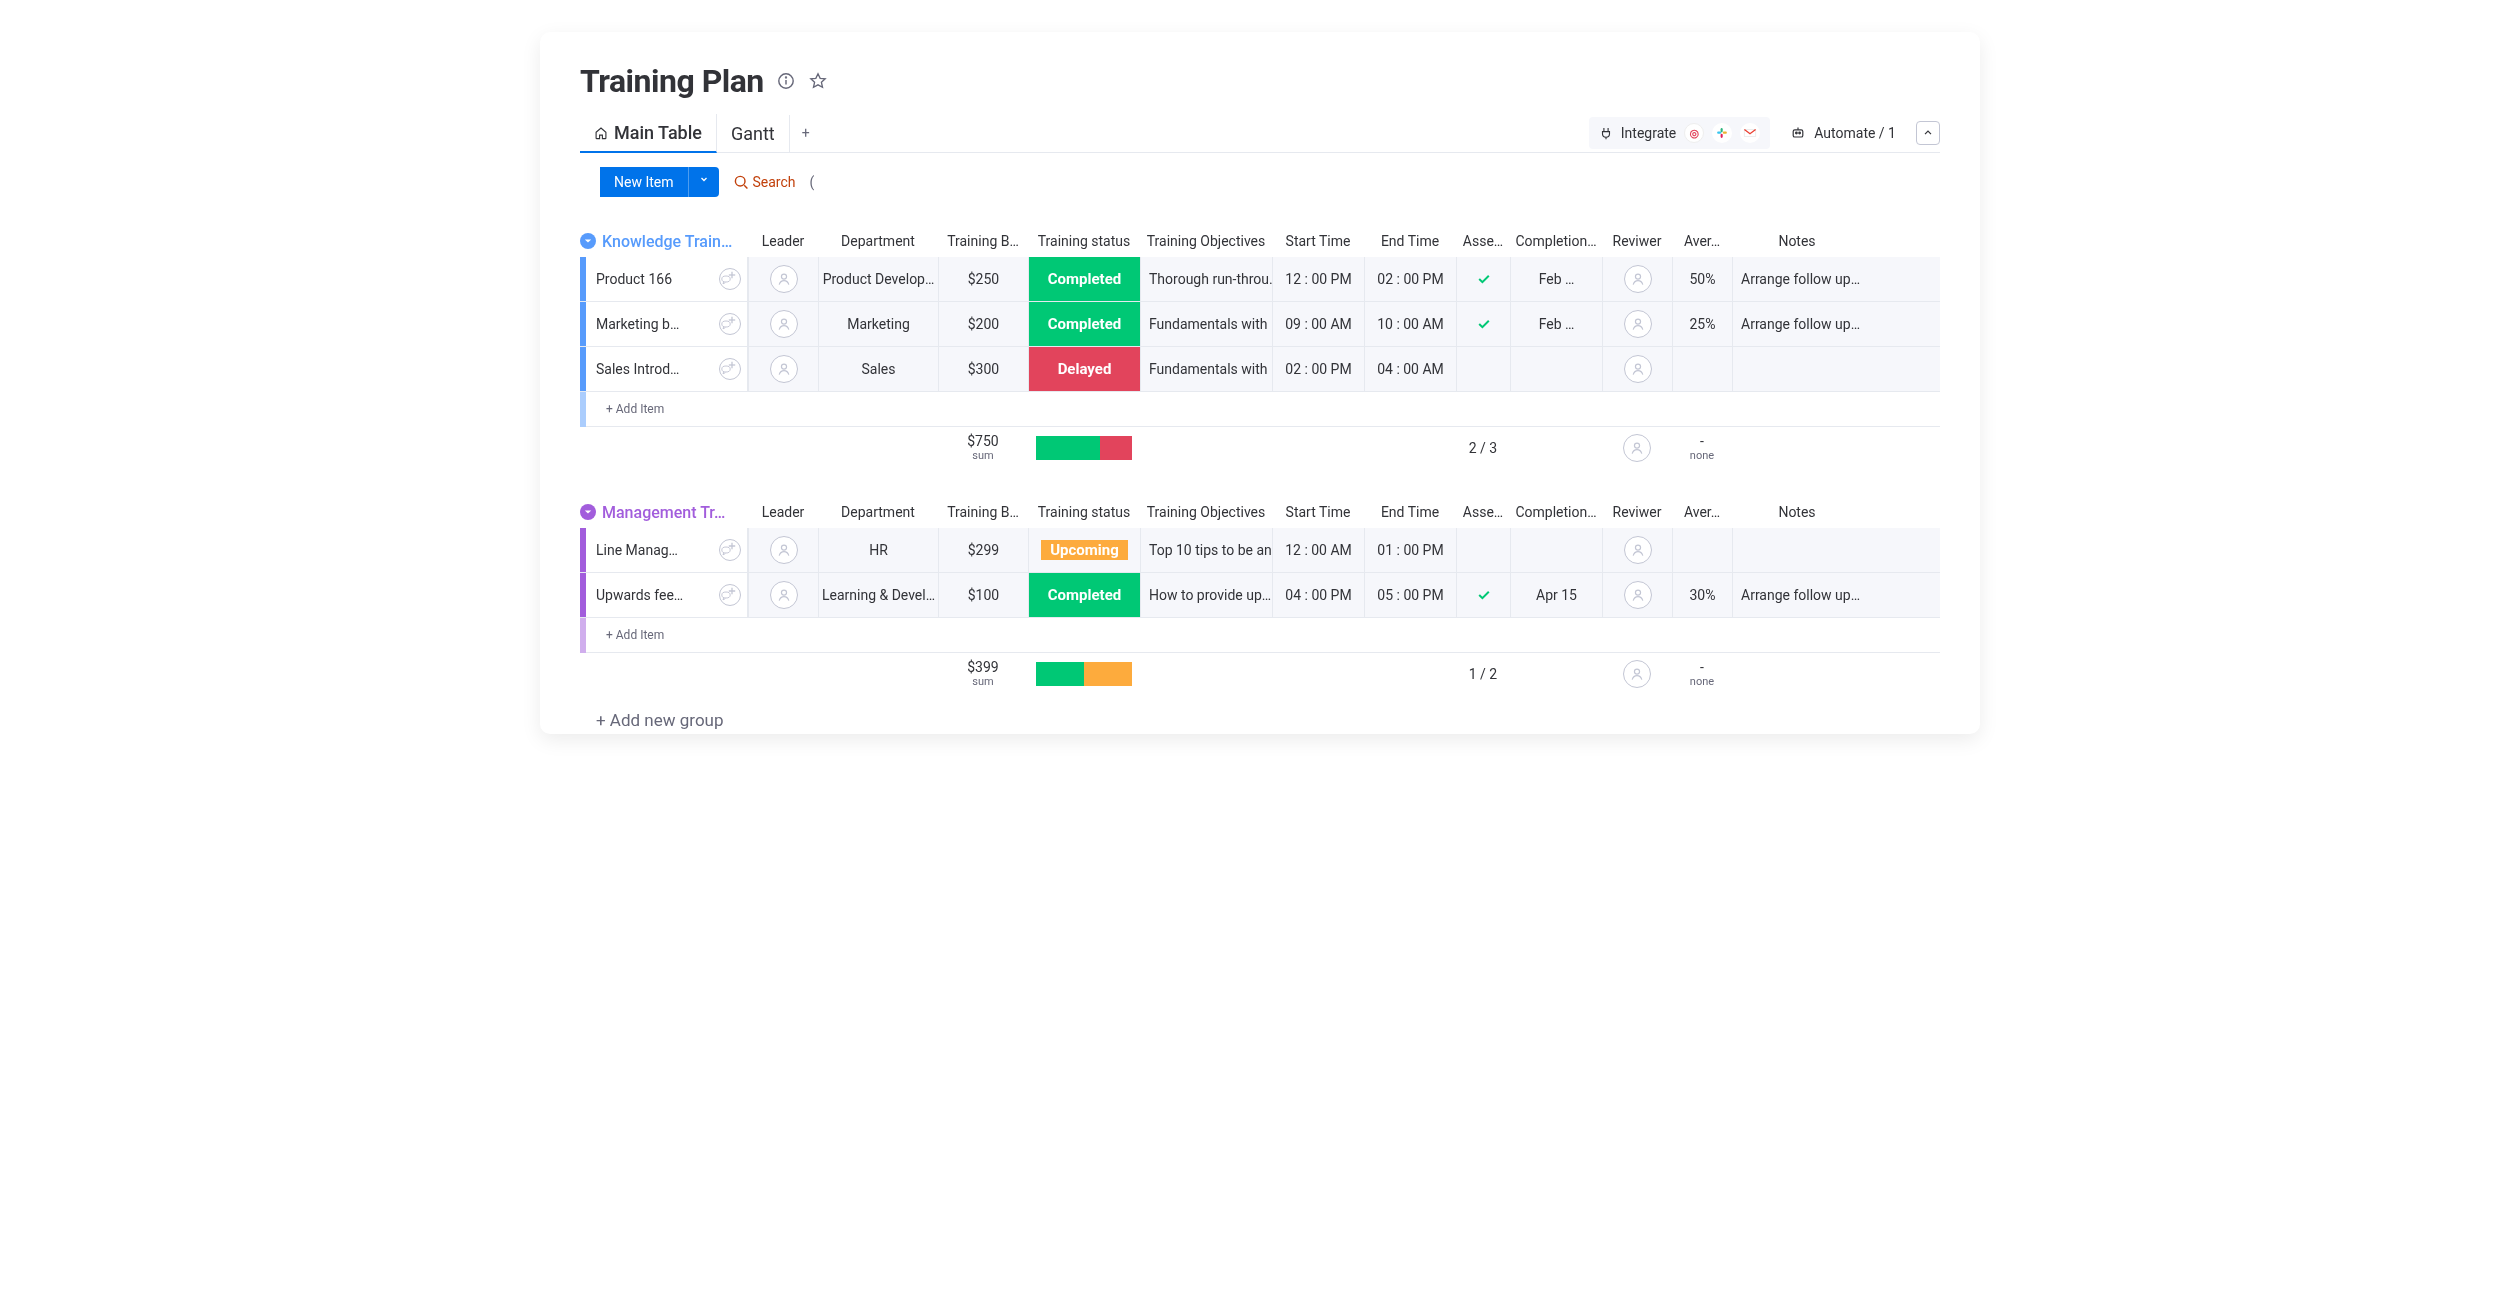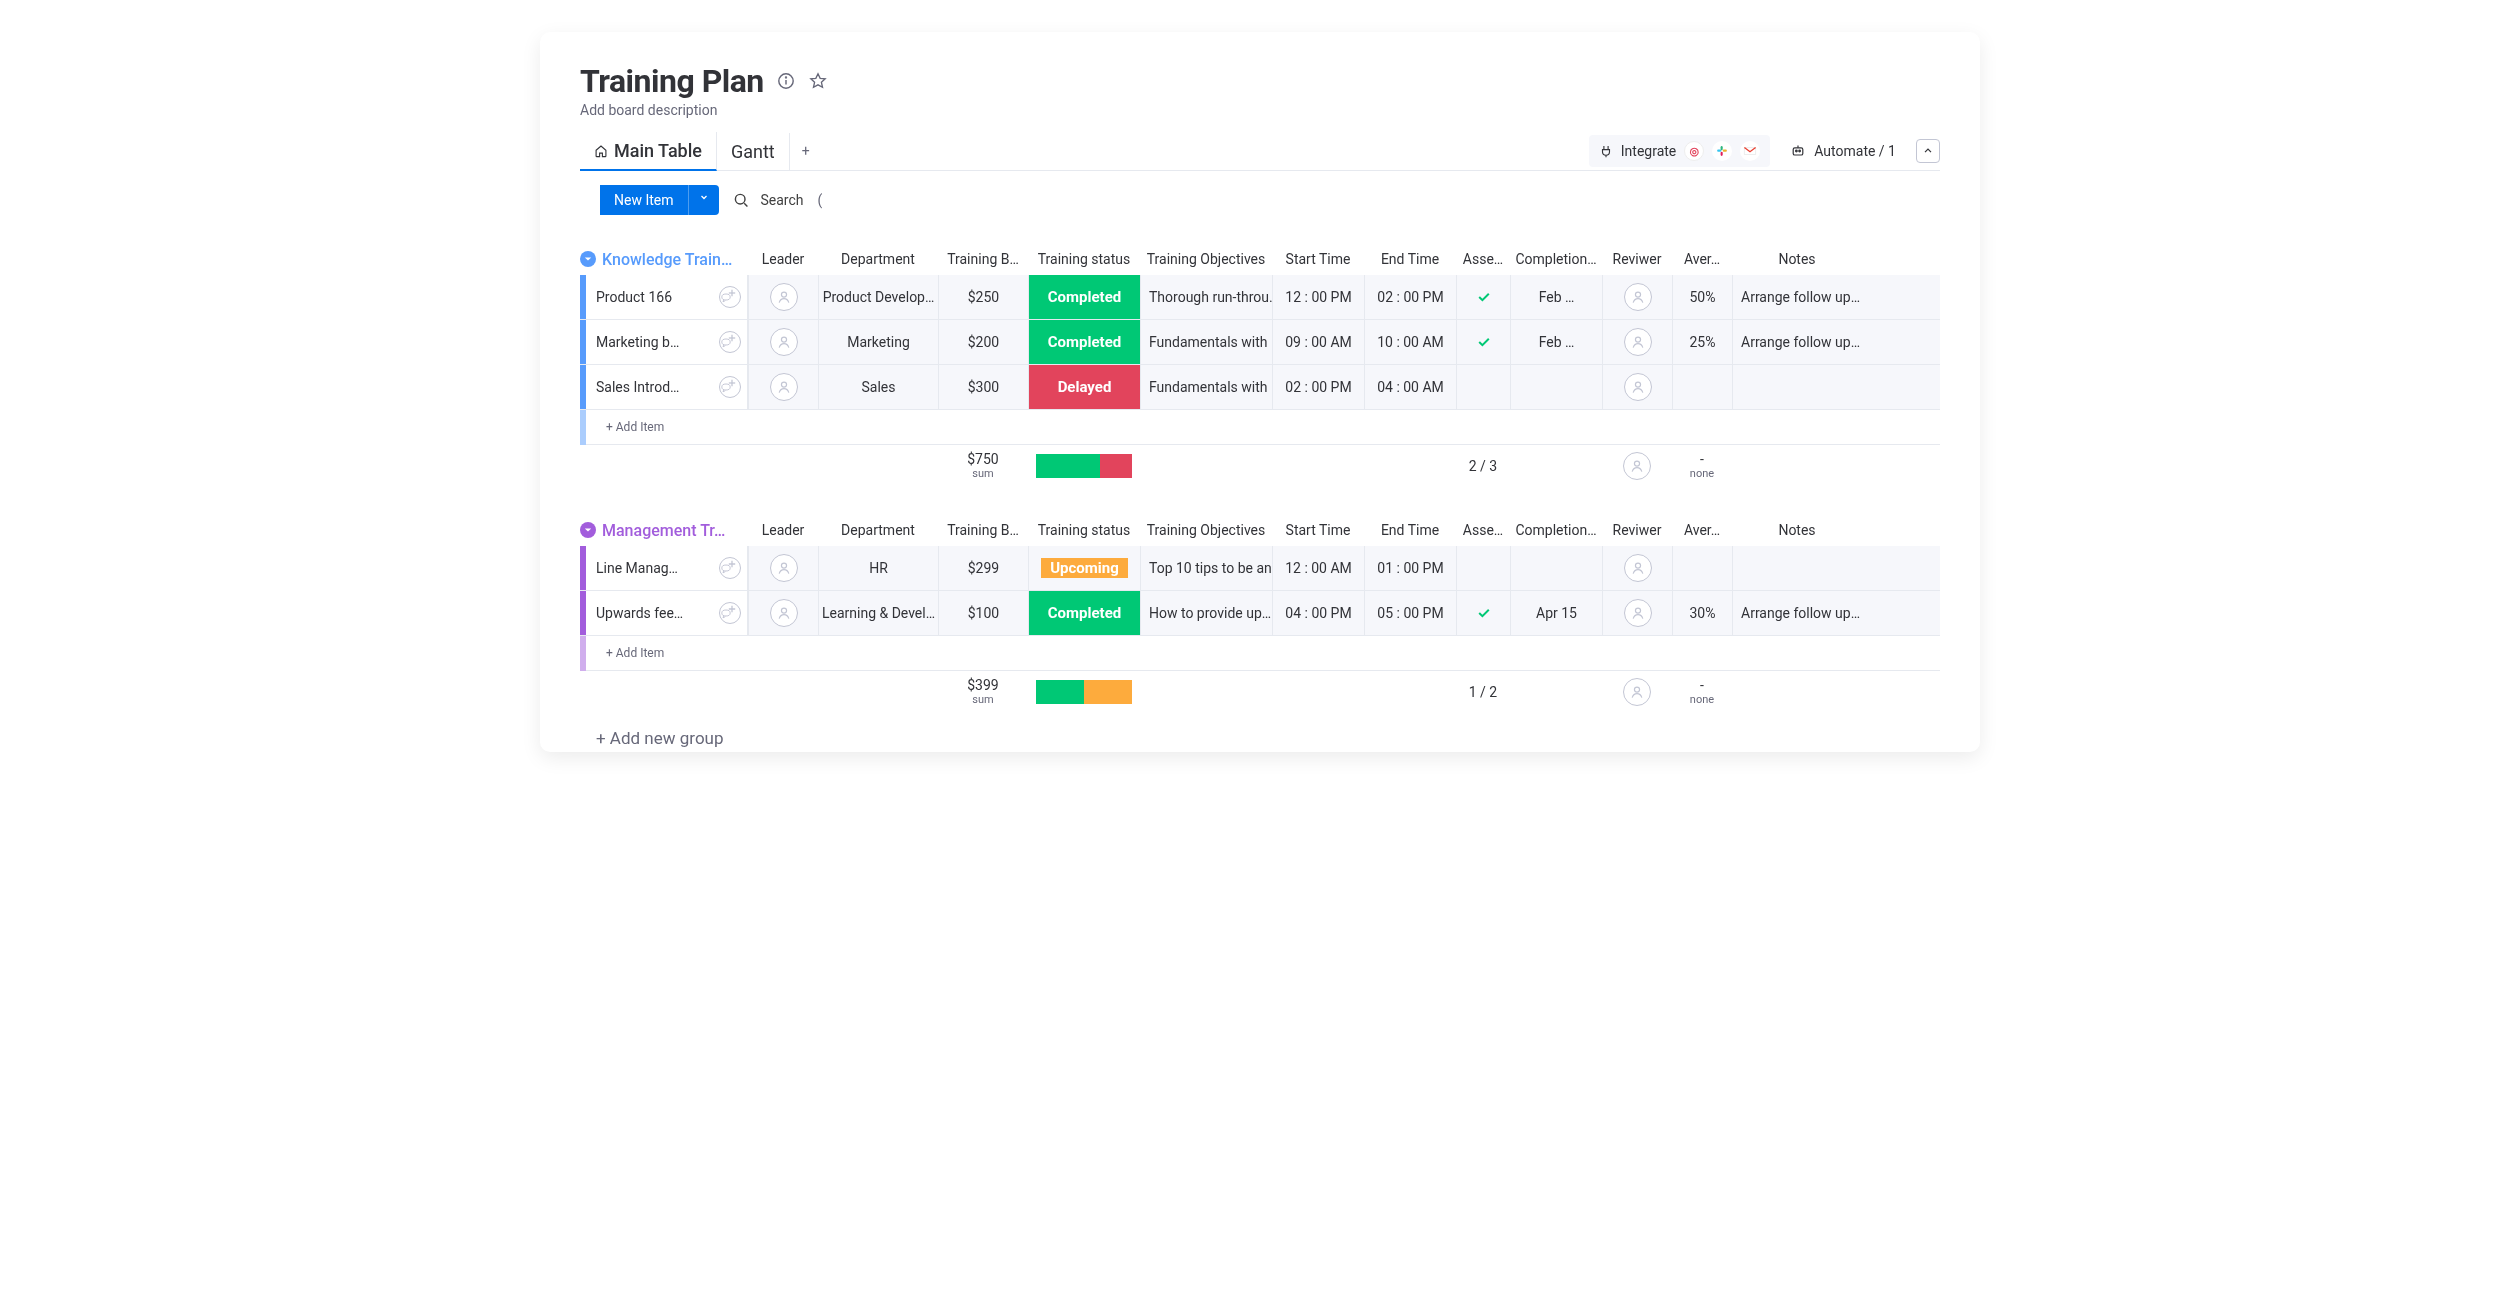--- a/index.html
+++ b/index.html
@@ -30,21 +30,21 @@
 .top-right { display:flex; align-items:center; gap:10px; }
 .integrate-btn { display:flex; align-items:center; gap:8px; background:#f6f7fb; border-radius:4px; padding:6px 10px; cursor:pointer; }
 .integrate-icon { width:14px; height:14px; }
 .app-dot { width:20px; height:20px; border-radius:50%; display:inline-flex; align-items:center; justify-content:center; font-size:11px; font-weight:700; }
 .automate-btn { display:flex; align-items:center; gap:8px; padding:6px 10px; cursor:pointer; }
 .chev-btn { width:24px; height:24px; border:1px solid #c3c6d4; border-radius:4px; display:flex; align-items:center; justify-content:center; cursor:pointer; }
 .toolbar { display:flex; align-items:center; gap:14px; margin-top:14px; }
 .new-item { display:flex; border-radius:4px; overflow:hidden;padding-left:20px; }
 .new-item-main { background:#0073ea; color:#fff; padding:7px 14px; cursor:pointer; font-size:14px; }
 .new-item-caret { background:#0073ea; color:#fff; padding:7px 10px; border-left:1px solid rgba(255,255,255,0.3); cursor:pointer; }
-.search-wrap { display:flex; gap:12px; color:#404040; cursor:pointer; }
+.search-wrap { display:flex; gap:4px; color:#c2410c; cursor:pointer; }
 .person-filter { color:#676879; font-size:14px; }
 
 .group { margin-top:28px; }
 .group-header { display:flex; align-items:center; }
 .group-title-wrap { display:flex; align-items:center; gap:6px; width:168px; flex-shrink:0; }
 .group-chev { width:16px; height:16px; border-radius:50%; display:flex; align-items:center; justify-content:center; }
 .group-title { font-size:16px; font-weight:500; white-space:nowrap; overflow:hidden; text-overflow:ellipsis; }
 
 .cols { display:flex; flex:1; }
 .col-h { color:#323338; font-size:14px; text-align:center; padding:8px 4px; white-space:nowrap; overflow:hidden; text-overflow:ellipsis; }
@@ -104,21 +104,20 @@
           <line x1="10" y1="9" x2="10" y2="14"></line>
           <circle cx="10" cy="6" r="0.5" fill="currentColor"></circle>
         </svg>
     </span>
     <span class="icon-btn">
       <svg viewBox="0 0 20 20" width="18" height="18" fill="none" stroke="currentColor" stroke-width="1.5">
           <path d="M10 2l2.4 5 5.6.6-4.2 3.9 1.2 5.5L10 14.3 5 17l1.2-5.5L2 7.6l5.6-.6z"></path>
         </svg>
     </span>
   </div>
-  <div class="subtitle">Add board description</div>
 
   <div class="tabs-row">
     <div class="tabs">
       <div class="tab active">
         <svg viewBox="0 0 20 20" width="14" height="14" fill="none" stroke="currentColor" stroke-width="1.6">
             <path d="M3 9l7-6 7 6v8a1 1 0 0 1-1 1h-4v-5H8v5H4a1 1 0 0 1-1-1z"></path>
           </svg>
         <span>Main Table</span>
       </div>
       <div class="tab">

